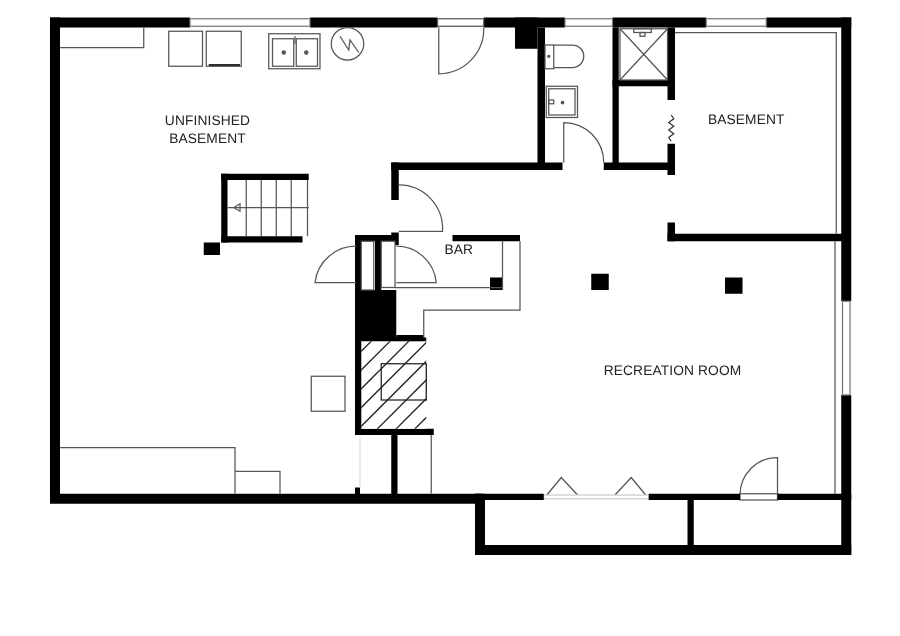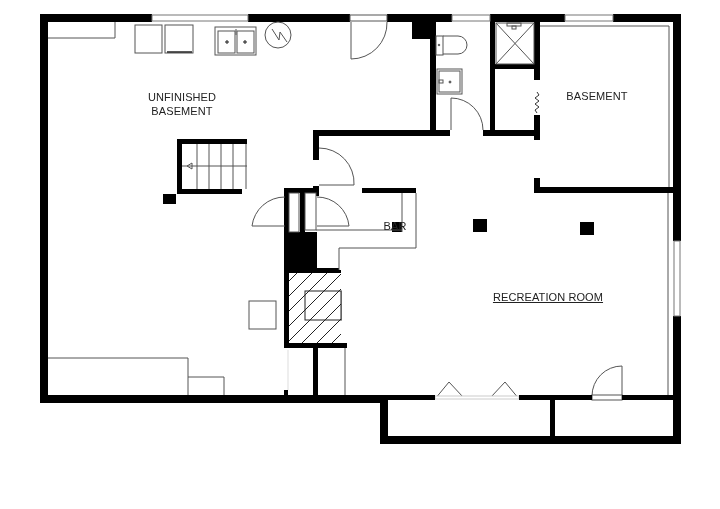--- a/index.html
+++ b/index.html
@@ -186,19 +186,19 @@
     <rect x="305" y="291" width="36" height="29" fill="none" stroke="#222"></rect>
     <rect x="284" y="270" width="5" height="78" fill="#000"></rect>
     <rect x="289" y="270" width="52" height="3" fill="#000"></rect>
   </g>
 
   <rect x="380" y="395" width="55" height="5" fill="#000"></rect>
   <rect x="519" y="395" width="73" height="5" fill="#000"></rect>
   <rect x="622" y="395" width="59" height="5" fill="#000"></rect>
 </svg>
 
-<div class="lbl" style="left:136px; top:90px; width:92px;">
+<div class="lbl" style="left:120px; top:90px; width:92px;">
   <div>UNFINISHED</div>
   <div>BASEMENT</div>
 </div>
 <div class="lbl" style="left:560px; top:89px; width:74px;">BASEMENT</div>
-<div class="lbl" style="left:352px; top:219px; width:30px;margin-left:28px;">BAR</div>
-<div class="lbl" style="left:488px; top:290px; width:120px;text-decoration:underline;">RECREATION ROOM</div>
+<div class="lbl" style="left:352px; top:193px; width:30px;">BAR</div>
+<div class="lbl" style="left:478px; top:290px; width:120px;">RECREATION ROOM</div>
 
 </body></html>

